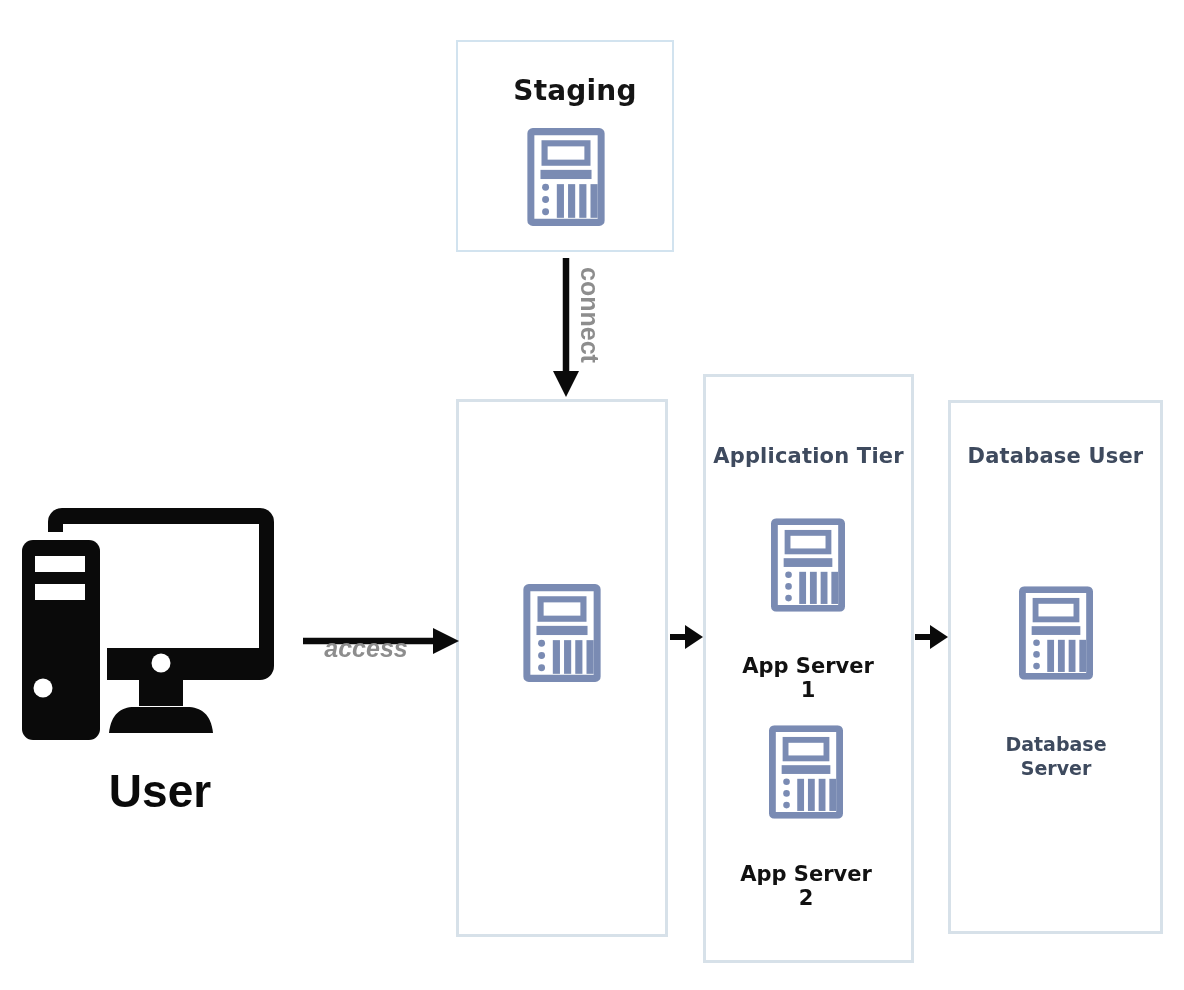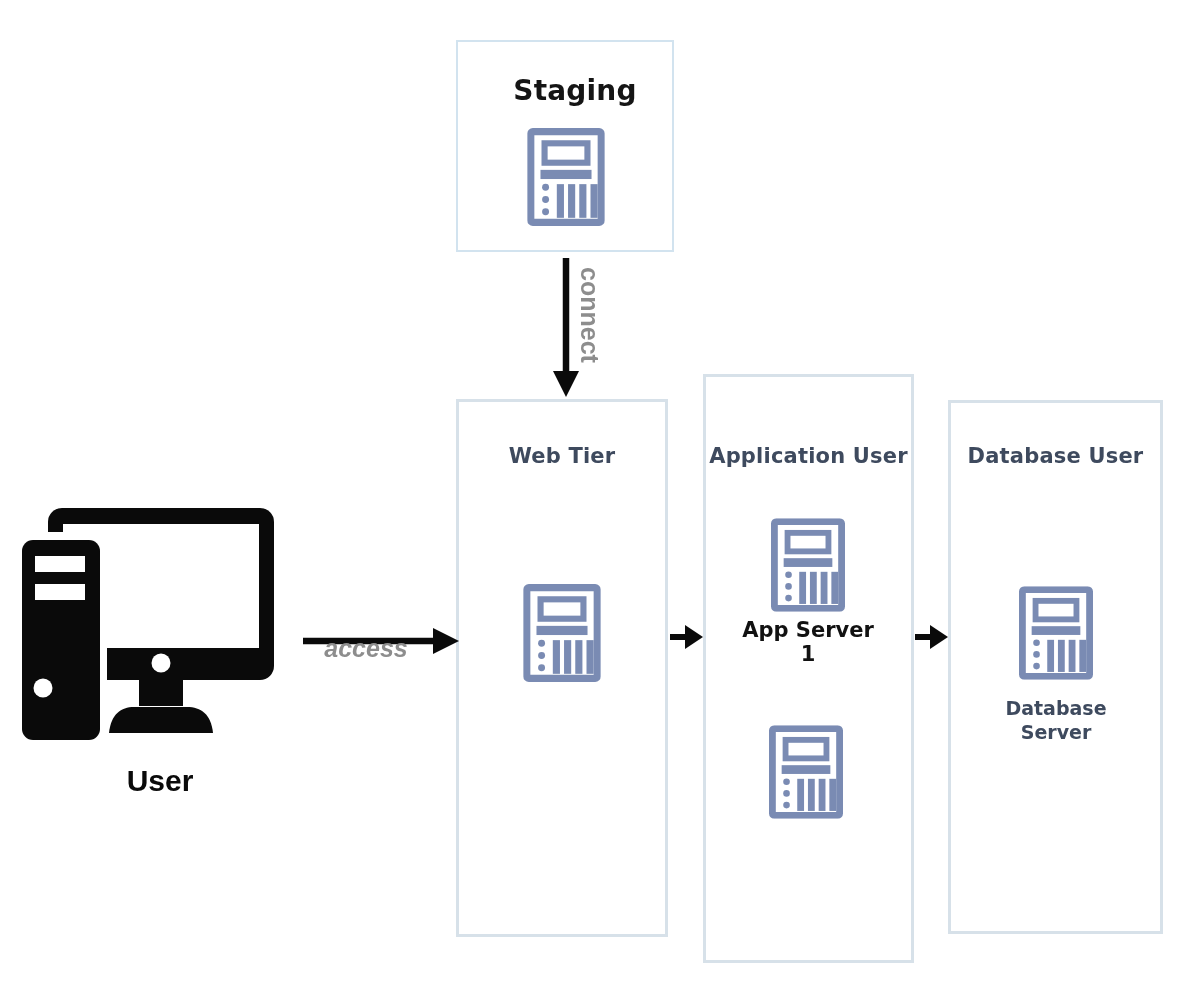--- a/index.html
+++ b/index.html
@@ -32,20 +32,21 @@
   .staging-title {
     color: #151515;
     font-size: 28px;
   }
   .node-label {
     position: absolute;
     text-align: center;
     font-weight: bold;
     font-size: 21px;
     color: #111111;
+    margin-top: 36px;
   }
   .db-label {
     color: #3e4a5e;
     font-size: 19px;
     line-height: 24px;
   }
   .edge-label {
     position: absolute;
     text-align: center;
     font-family: "Liberation Sans", sans-serif;
@@ -54,21 +55,21 @@
     color: #8d8d8d;
   }
   .edge-label.vertical {
     transform: rotate(90deg);
   }
   .user-label {
     position: absolute;
     text-align: center;
     font-family: "Liberation Sans", sans-serif;
     font-weight: bold;
-    font-size: 30px;
+    font-size: 46px;
     color: #0a0a0a;
   }
   .icon { position: absolute; }
   .server-icon { color: #7a8bb3; }
   .arrow-layer {
     position: absolute;
     left: 0; top: 0;
     pointer-events: none;
   }
 </style>
@@ -94,34 +95,34 @@
 
 <div class="canvas">
 
   <div class="box staging-box" style="left:456px; top:40px; width:218px; height:212px;"></div>
   <div class="title staging-title" style="left:456px; top:74px; width:238px;text-align:center;">Staging</div>
   <svg class="icon server-icon" style="left:527px; top:128px;" width="78" height="98" viewBox="0 0 76 96">
       <use href="#srv"></use>
     </svg>
 
   <div class="box tier-box" style="left:456px; top:399px; width:212px; height:538px;"></div>
-  <div class="title" style="left:456px; top:444px; width:212px;">Web Tier</div>
   <svg class="icon server-icon" style="left:523px; top:584px;" width="78" height="98" viewBox="0 0 76 96">
       <use href="#srv"></use>
     </svg>
 
   <div class="box tier-box" style="left:703px; top:374px; width:211px; height:589px;"></div>
-  <div class="title" style="left:703px; top:444px; width:211px;">Application User</div>
+  <div class="title" style="left:703px; top:444px; width:211px;">Application Tier</div>
   <svg class="icon server-icon" style="left:771px; top:518px;" width="74" height="94" viewBox="0 0 76 96">
       <use href="#srv"></use>
     </svg>
   <div class="node-label" style="left:733px; top:618px; width:150px;">App Server 1</div>
   <svg class="icon server-icon" style="left:769px; top:725px;" width="74" height="94" viewBox="0 0 76 96">
       <use href="#srv"></use>
     </svg>
+  <div class="node-label" style="left:731px; top:826px; width:150px;">App Server 2</div>
 
   <div class="box tier-box" style="left:948px; top:400px; width:215px; height:534px;"></div>
   <div class="title" style="left:948px; top:444px; width:215px;">Database User</div>
   <svg class="icon server-icon" style="left:1019px; top:586px;" width="74" height="94" viewBox="0 0 76 96">
       <use href="#srv"></use>
     </svg>
   <div class="node-label db-label" style="left:981px; top:696px; width:150px;">Database Server</div>
 
   <svg class="icon" style="left:15px; top:502px;" width="280" height="245" viewBox="0 0 280 245">
     <g fill="#0a0a0a">

